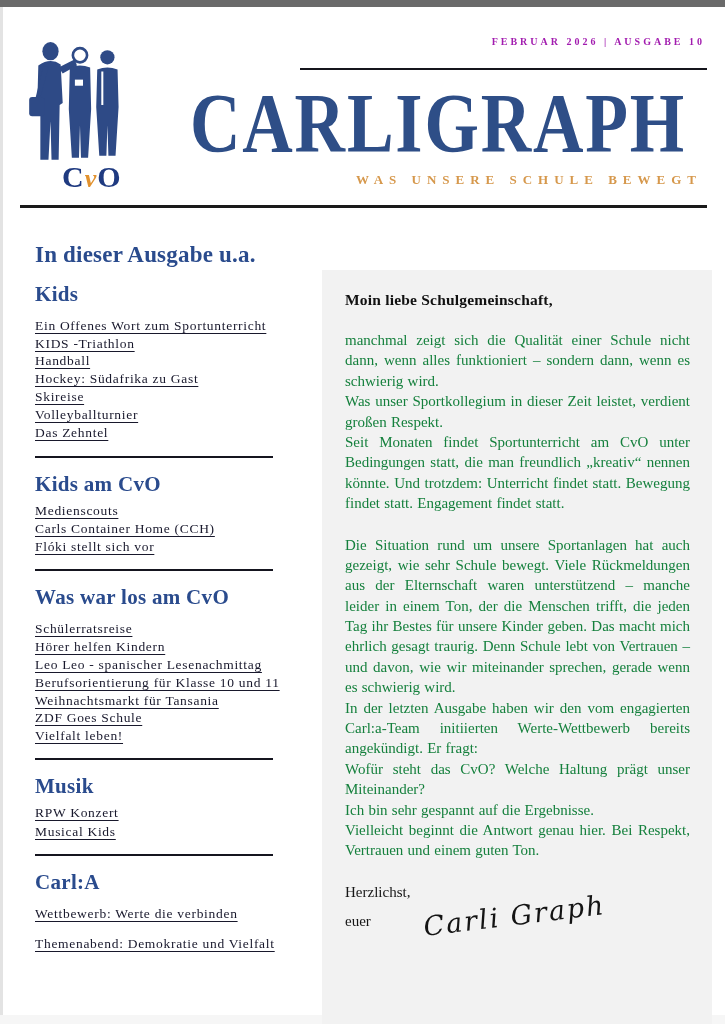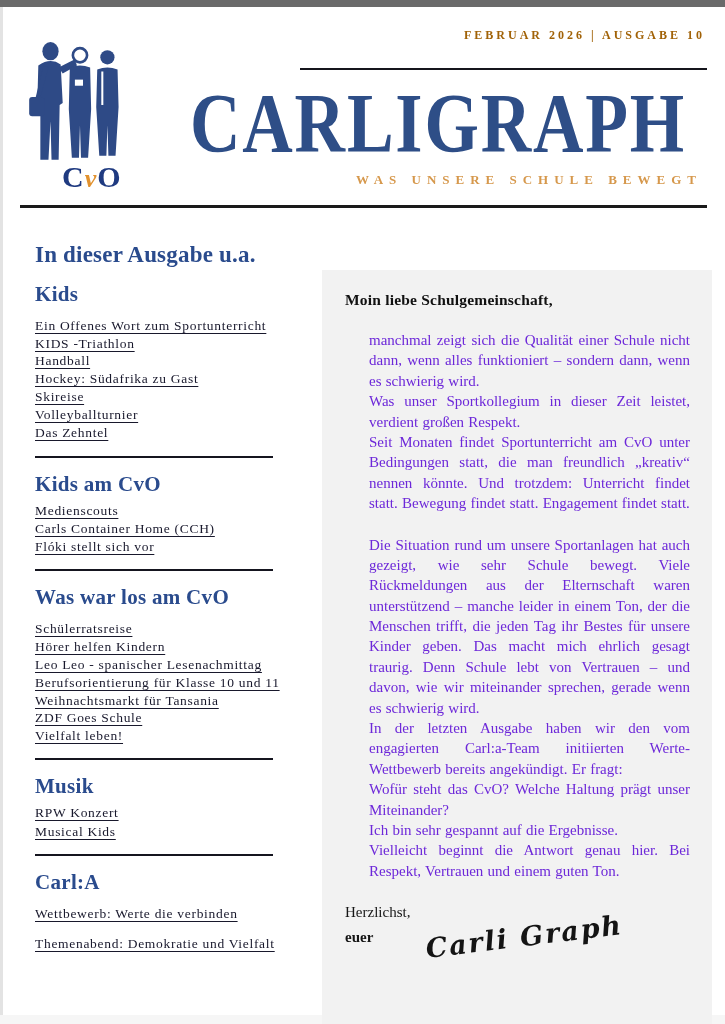--- a/index.html
+++ b/index.html
@@ -8,22 +8,22 @@
     position:relative; width:725px; height:1024px; background:#ffffff;
     font-family:"Liberation Serif", serif; overflow:hidden; margin:0 auto;
   }
   
   .edge-top   { position:absolute; top:0; left:0; right:0; height:7px; background:#6a6a6a; }
   .edge-left  { position:absolute; top:7px; left:0; bottom:0; width:3px; background:#e3e3e3; }
   .edge-bottom{ position:absolute; bottom:0; left:0; right:0; height:9px; background:#f6f6f6; }
 
   
   .issue-line {
-    position:absolute; top:28px; right:20px;
-    font-size:12px; font-weight:700; letter-spacing:3px; color:#a16207;
+    position:absolute; top:36px; right:20px;
+    font-size:10px; font-weight:700; letter-spacing:3px; color:#a21caf;
   }
   .header-rule { position:absolute; top:68px; left:300px; right:18px; height:2px; background:#15151c; }
   .masthead { position:absolute; left:168px; top:80px; width:540px; text-align:center; }
   .masthead-title {
     font-size:76px; font-weight:700; color:#2e4e87; letter-spacing:2px; line-height:1.02;
     transform:scale(0.92,1.12); transform-origin:center top; white-space:nowrap;
   }
   .tagline {
     margin-top:14px; text-align:right; padding-right:6px;
     color:#d6984c; font-weight:700; font-size:13px; letter-spacing:6px;
@@ -48,23 +48,23 @@
   .toc-link.tight { margin-bottom:1px; }
   .divider { border-top:2px solid #15151f; width:238px; margin:14px 0 10px; }
 
   
   .panel {
     position:absolute; left:322px; top:270px; width:390px; height:754px;
     background:#f2f2f2; padding:21px 22px 0 23px;
   }
   .greeting { font-weight:700; font-size:15.5px; color:#111; margin-bottom:21px; letter-spacing:.2px; }
   .para-block { margin-bottom:21px; }
-  .para-line { text-align:justify; font-size:15px; line-height:1.36; color:#6d28d9; word-spacing:.5px;margin-left:24px; }
+  .para-line { text-align:justify; font-size:15px; line-height:1.36; color:#15803d; word-spacing:.5px; }
   .closing-line { font-size:15px; line-height:1.36; color:#161616; }
-  .signature-row { display:flex; align-items:center;font-weight:bold; }
+  .signature-row { display:flex; align-items:flex-end; }
   .signature {
     display:inline-block; margin-left:52px; margin-top:-2px;
     font-family:"DejaVu Serif", serif; font-style:italic; font-size:27px; color:#141414;
     transform:rotate(-7deg); letter-spacing:2px; white-space:nowrap;
   }
 </style>
 </head>
 <body>
 
 <div class="page">

